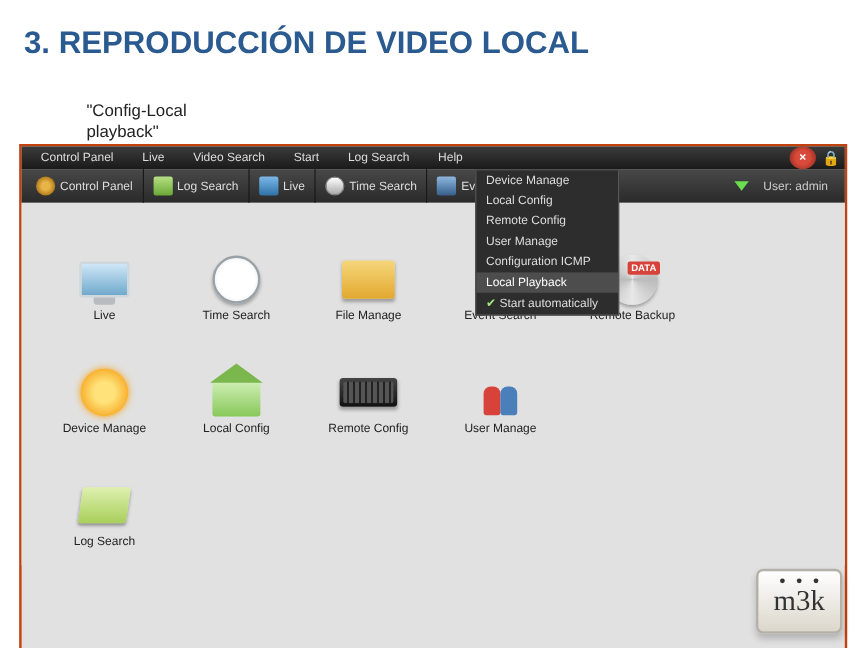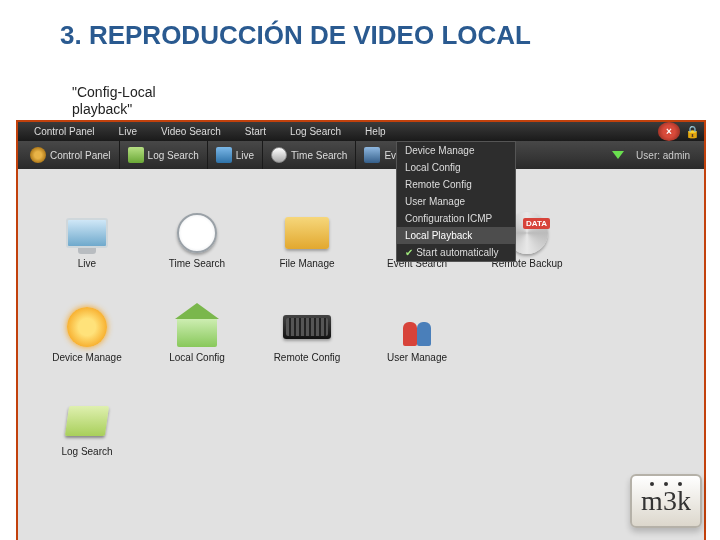--- a/index.html
+++ b/index.html
@@ -9,21 +9,20 @@
     background: #fff;
     font-family: Arial, sans-serif;
     position: relative;
     overflow: hidden;
   }
   .slide-title {
     font-size: 26px;
     font-weight: bold;
     color: #2a5a90;
     padding: 20px 20px 8px 20px;
-    margin-left: 40px;
   }
   .callout {
     position: absolute;
     left: 72px;
     top: 84px;
     font-size: 14px;
     color: #222;
     max-width: 120px;
     line-height: 1.2;
     z-index: 5;
@@ -166,21 +165,21 @@
   
   .logo {
     position:absolute;
     right:18px;
     bottom:12px;
     width:72px;height:54px;
     border:2px solid #b5b1a8;
     border-radius:6px;
     background:linear-gradient(#fff,#dcd7cc);
     display:flex;align-items:center;justify-content:center;
-    font-size:28px;font-family:Georgia,serif;color:#333;
+    font-size:24px;font-family:Georgia,serif;color:#333;
     box-shadow:0 4px 6px rgba(0,0,0,.2);
   }
   .logo .dots{position:absolute;top:6px;display:flex;gap:10px;}
   .logo .dots span{width:4px;height:4px;border-radius:50%;background:#333;}
 </style>
 </head>
 <body>
 
 <div class="slide-title">3. REPRODUCCIÓN DE VIDEO LOCAL</div>
 

